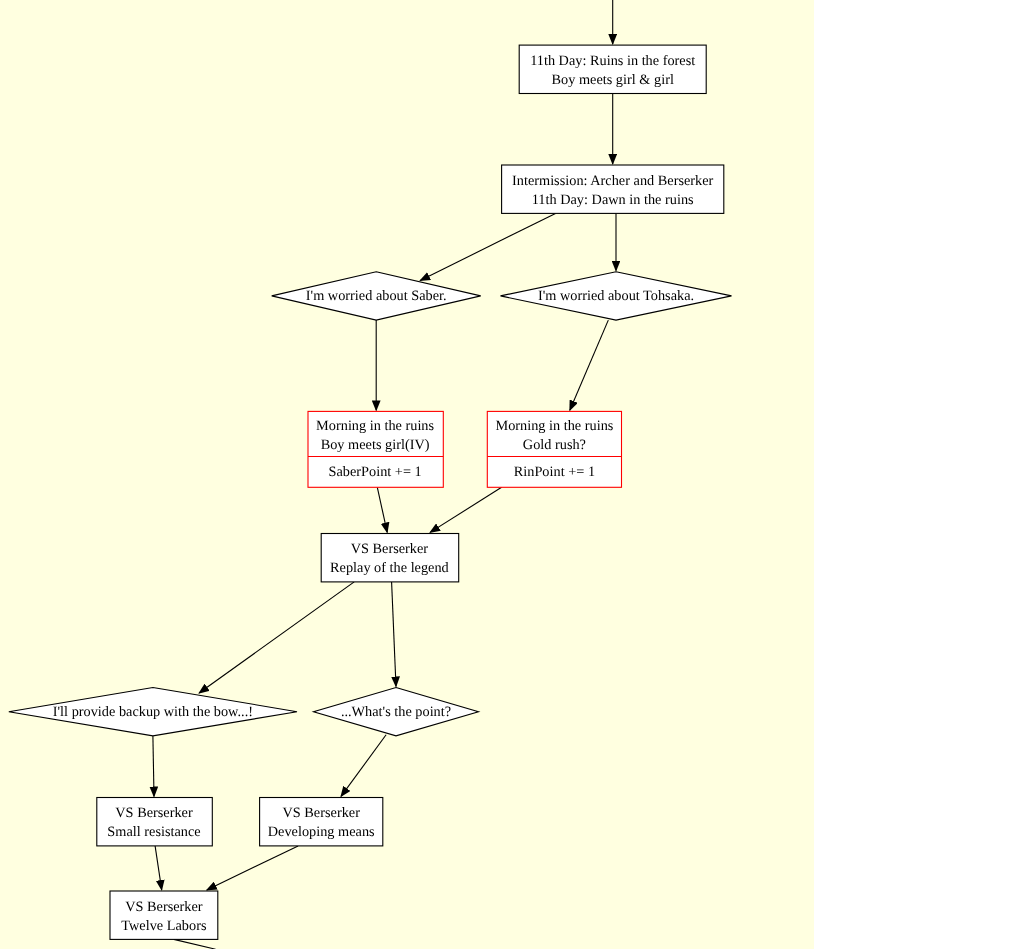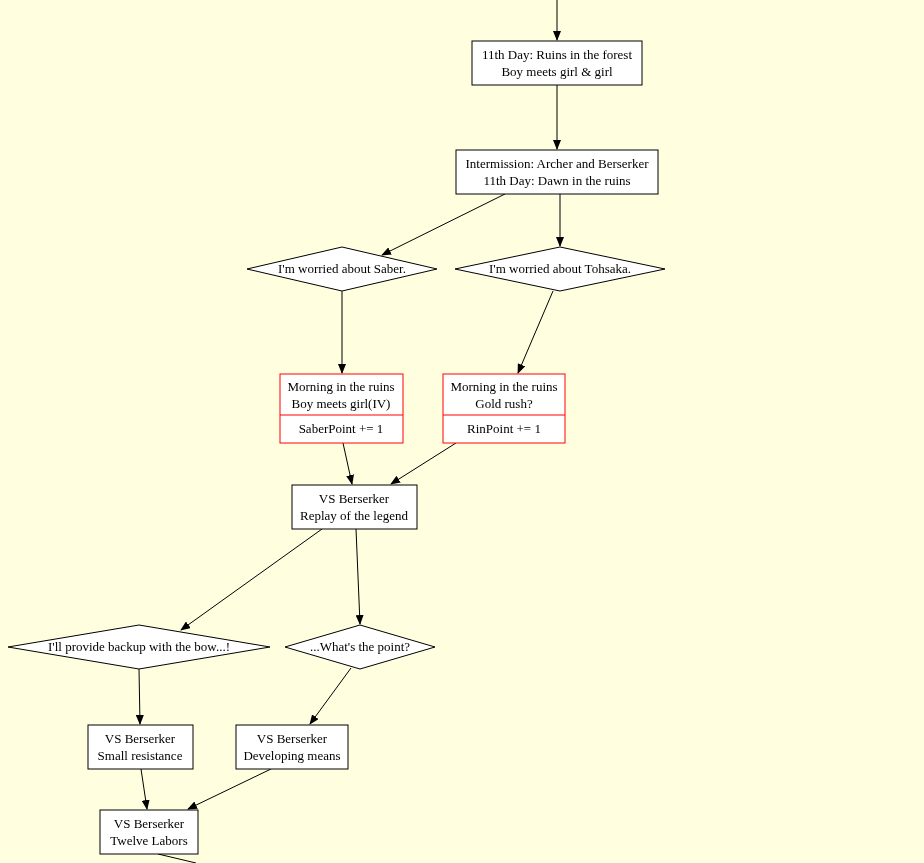--- a/index.html
+++ b/index.html
@@ -1,19 +1,19 @@
 <!DOCTYPE html>
 <html style="--background: #ffffe0; --node-fill: #ffffff; --node-border: #000000; --point-node-border: #ff0000; --edge: #000000; --text: #000000;"><head>
 <meta charset="utf-8">
 <style>
   html, body { margin: 0; padding: 0; }
   body { font-family: "Liberation Serif", serif; }
   .canvas {
     position: relative;
-    width: 924px;
+    width: 740px;
     height: 863px;
     background: var(--background, #ffffe0);
     overflow: hidden;
   }
   svg { display: block; }
   .edges line {
     stroke: var(--edge, #000000);
     stroke-width: 1;
   }
   .node rect, .node polygon {

